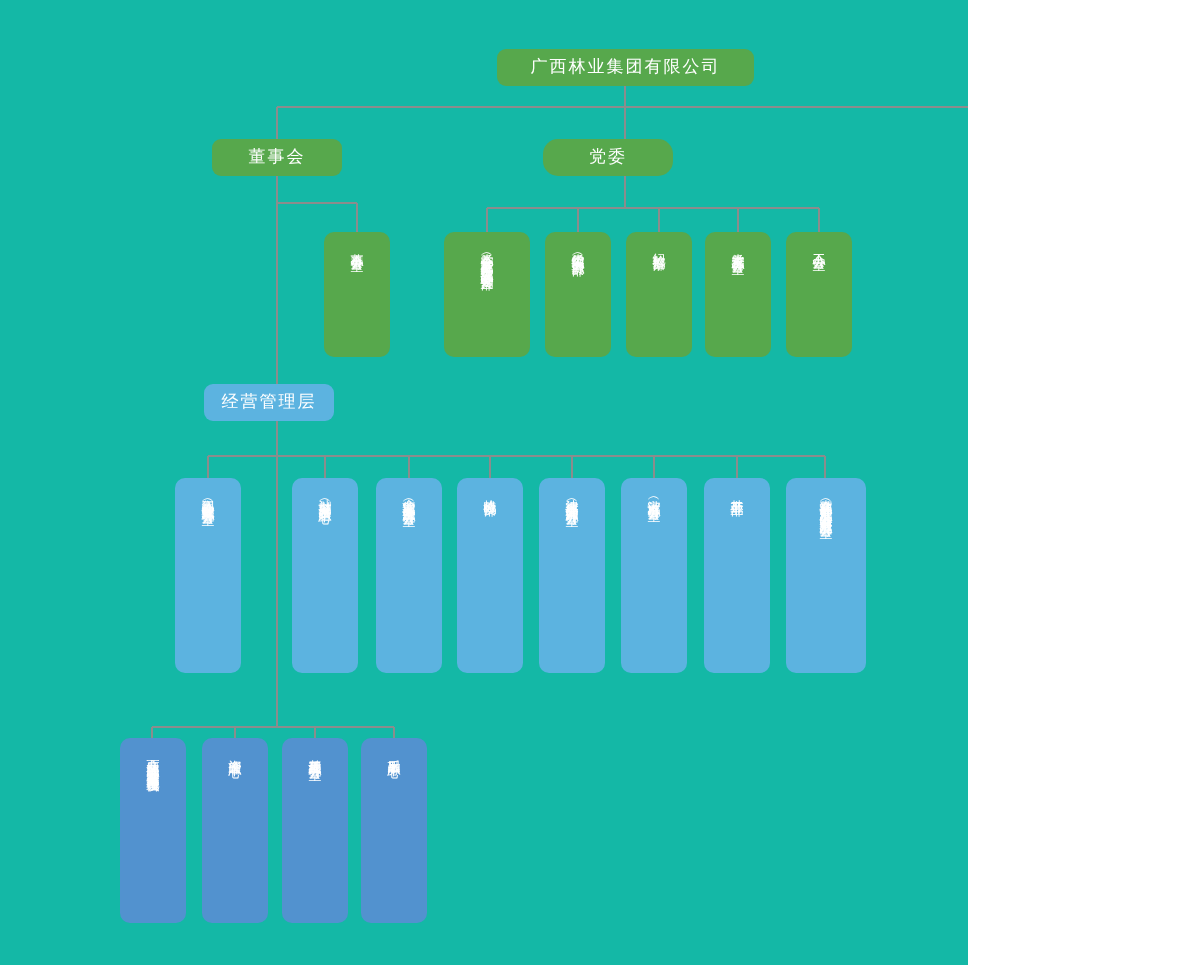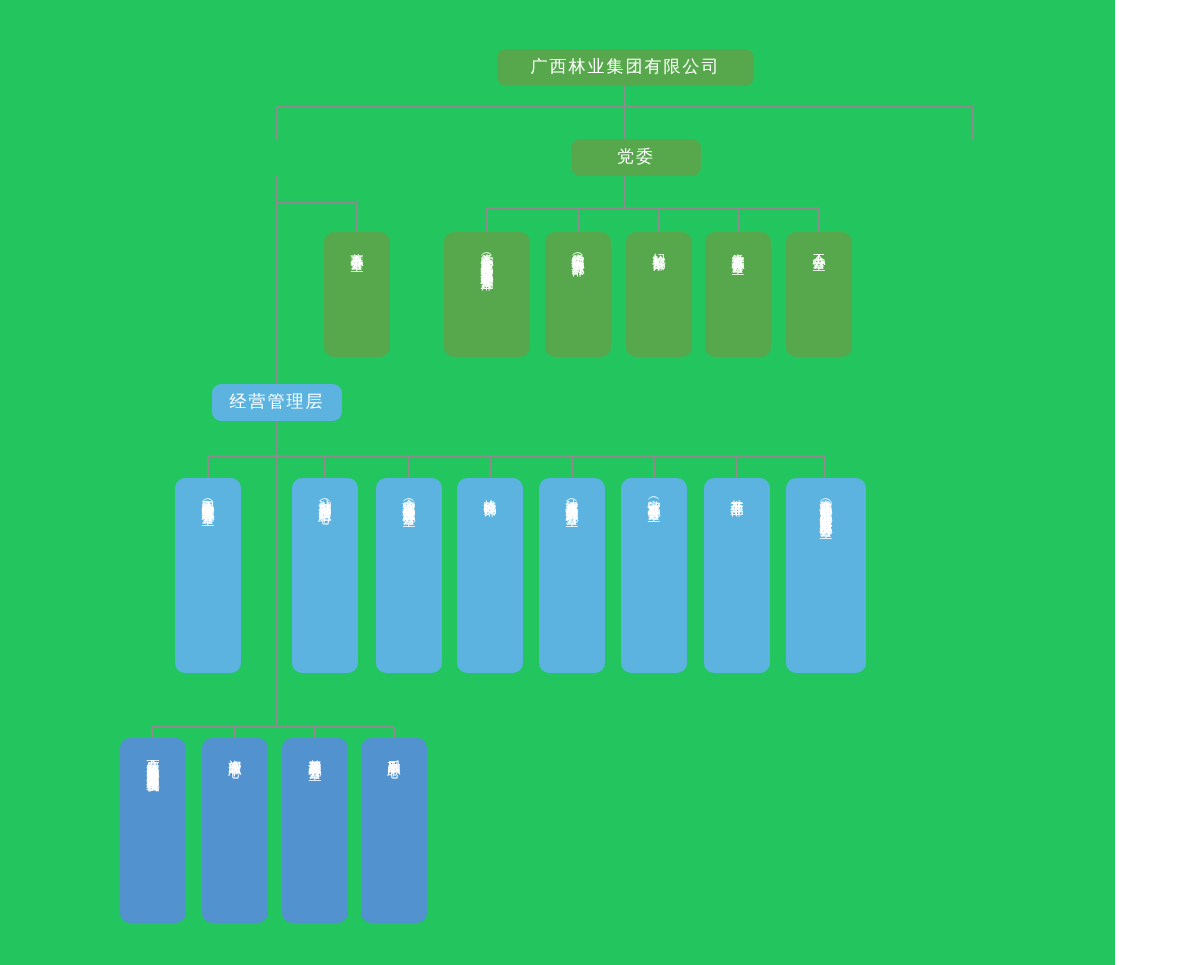--- a/index.html
+++ b/index.html
@@ -5,24 +5,24 @@
   html, body {
     margin: 0;
     padding: 0;
     background: #ffffff;
   }
   body {
     font-family: "Liberation Sans", "DejaVu Sans", sans-serif;
   }
   #chart-root {
     position: relative;
-    width: 1115px;
+    width: 968px;
     height: 965px;
     overflow: hidden;
-    background: #22c55e;
+    background: #14b8a6;
   }
   #connector-layer {
     position: absolute;
     left: 0;
     top: 0;
     width: 1180px;
     height: 965px;
     pointer-events: none;
   }
   .node {
@@ -110,21 +110,24 @@
       <path d="M 235 727 L 235 738"></path>
       <path d="M 315 727 L 315 738"></path>
       <path d="M 394 727 L 394 738"></path>
     </g>
   </svg>
 
   <div class="node horiz green" style="left:497px; top:49px; width:257px; height:37px;">
     <span class="node-label">广西林业集团有限公司</span>
   </div>
 
-  <div class="node horiz green" style="left:571px; top:139px; width:130px; height:37px;">
+  <div class="node horiz green" style="left:212px; top:139px; width:130px; height:37px;">
+    <span class="node-label">董事会</span>
+  </div>
+  <div class="node horiz green" style="left:543px; top:139px; width:130px; height:37px;border-radius:15px;">
     <span class="node-label">党委</span>
   </div>
 
   <div class="node vert green" style="left:324px; top:232px; width:66px; height:125px;">
     <span class="node-label">董事会办公室</span>
   </div>
   <div class="node vert green" style="left:444px; top:232px; width:86px; height:125px;">
     <span class="node-label">党委办公室（党群工作部）（党委统战部）（党委宣传部）</span>
   </div>
   <div class="node vert green" style="left:545px; top:232px; width:66px; height:125px;">
@@ -133,21 +136,21 @@
   <div class="node vert green" style="left:626px; top:232px; width:66px; height:125px;">
     <span class="node-label">纪检监察部</span>
   </div>
   <div class="node vert green" style="left:705px; top:232px; width:66px; height:125px;">
     <span class="node-label">党委巡察工作办公室</span>
   </div>
   <div class="node vert green" style="left:786px; top:232px; width:66px; height:125px;">
     <span class="node-label">工会办公室</span>
   </div>
 
-  <div class="node horiz lblue" style="left:212px; top:384px; width:130px; height:37px;">
+  <div class="node horiz lblue" style="left:204px; top:384px; width:130px; height:37px;">
     <span class="node-label">经营管理层</span>
   </div>
 
   <div class="node vert lblue" style="left:175px; top:478px; width:66px; height:195px;">
     <span class="node-label">集团办公室（数字化管理办公室）</span>
   </div>
   <div class="node vert lblue" style="left:292px; top:478px; width:66px; height:195px;">
     <span class="node-label">计划财务部（资本运营中心）</span>
   </div>
   <div class="node vert lblue" style="left:376px; top:478px; width:66px; height:195px;">

